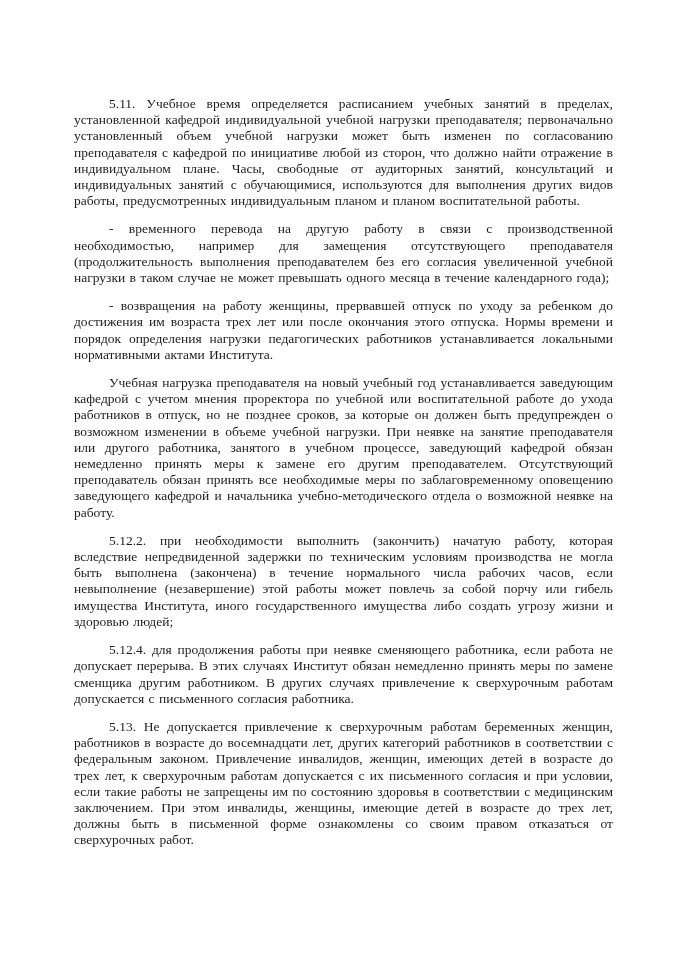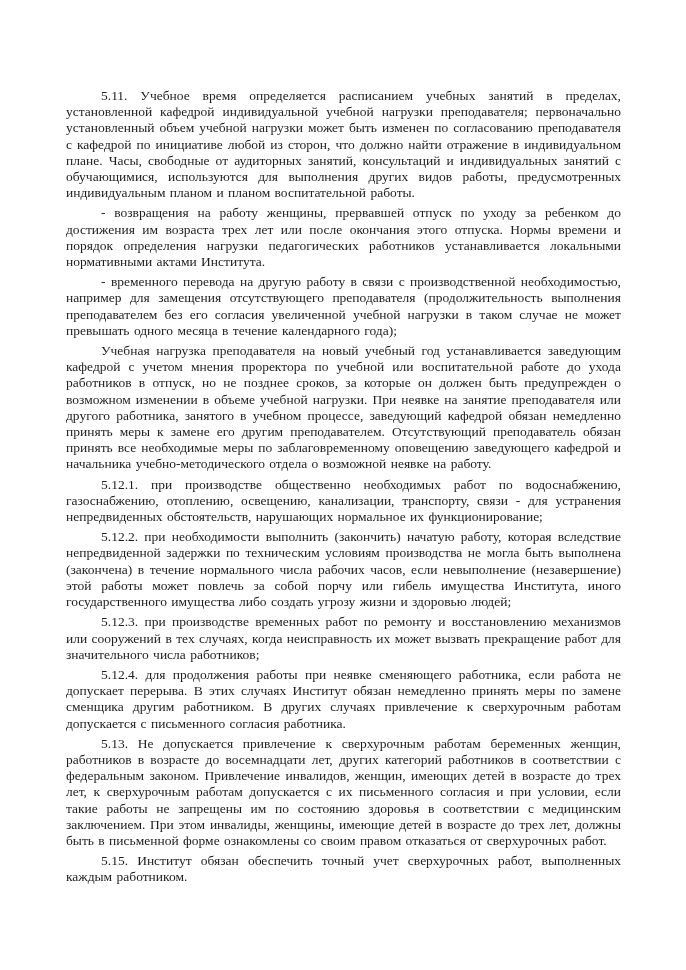--- a/index.html
+++ b/index.html
@@ -18,38 +18,35 @@
     font-family: "Liberation Serif", "DejaVu Serif", serif;
     color: #1d1d1f;
   }
   .content {
     position: absolute;
     left: 62px;
     top: 84px;
     width: 563px;
   }
   .content p {
-    margin: 4px;
+    margin: 12px;
     padding: 0;
     font-size: 13.5px;
     line-height: 16.2px;
     text-indent: 35px;
     text-align: justify;
     word-spacing: 1px;
   }
 </style>
 </head>
 <body>
 
 <div class="page">
   <div class="content">
     <p>5.11. Учебное время определяется расписанием учебных занятий в пределах, установленной кафедрой индивидуальной учебной нагрузки преподавателя; первоначально установленный объем учебной нагрузки может быть изменен по согласованию преподавателя с кафедрой по инициативе любой из сторон, что должно найти отражение в индивидуальном плане. Часы, свободные от аудиторных занятий, консультаций и индивидуальных занятий с обучающимися, используются для выполнения других видов работы, предусмотренных индивидуальным планом и планом воспитательной работы.</p>
+    <p>- временного перевода на другую работу в связи с производственной необходимостью, например для замещения отсутствующего преподавателя (продолжительность выполнения преподавателем без его согласия увеличенной учебной нагрузки в таком случае не может превышать одного месяца в течение календарного года);</p>
     <p>- возвращения на работу женщины, прервавшей отпуск по уходу за ребенком до достижения им возраста трех лет или после окончания этого отпуска. Нормы времени и порядок определения нагрузки педагогических работников устанавливается локальными нормативными актами Института.</p>
-    <p>- временного перевода на другую работу в связи с производственной необходимостью, например для замещения отсутствующего преподавателя (продолжительность выполнения преподавателем без его согласия увеличенной учебной нагрузки в таком случае не может превышать одного месяца в течение календарного года);</p>
     <p>Учебная нагрузка преподавателя на новый учебный год устанавливается заведующим кафедрой с учетом мнения проректора по учебной или воспитательной работе до ухода работников в отпуск, но не позднее сроков, за которые он должен быть предупрежден о возможном изменении в объеме учебной нагрузки. При неявке на занятие преподавателя или другого работника, занятого в учебном процессе, заведующий кафедрой обязан немедленно принять меры к замене его другим преподавателем. Отсутствующий преподаватель обязан принять все необходимые меры по заблаговременному оповещению заведующего кафедрой и начальника учебно-методического отдела о возможной неявке на работу.</p>
-    <p>5.12.1. при производстве общественно необходимых работ по водоснабжению, газоснабжению, отоплению, освещению, канализации, транспорту, связи - для устранения непредвиденных обстоятельств, нарушающих нормальное их функционирование;</p>
     <p>5.12.2. при необходимости выполнить (закончить) начатую работу, которая вследствие непредвиденной задержки по техническим условиям производства не могла быть выполнена (закончена) в течение нормального числа рабочих часов, если невыполнение (незавершение) этой работы может повлечь за собой порчу или гибель имущества Института, иного государственного имущества либо создать угрозу жизни и здоровью людей;</p>
-    <p>5.12.3. при производстве временных работ по ремонту и восстановлению механизмов или сооружений в тех случаях, когда неисправность их может вызвать прекращение работ для значительного числа работников;</p>
     <p>5.12.4. для продолжения работы при неявке сменяющего работника, если работа не допускает перерыва. В этих случаях Институт обязан немедленно принять меры по замене сменщика другим работником. В других случаях привлечение к сверхурочным работам допускается с письменного согласия работника.</p>
     <p>5.13. Не допускается привлечение к сверхурочным работам беременных женщин, работников в возрасте до восемнадцати лет, других категорий работников в соответствии с федеральным законом. Привлечение инвалидов, женщин, имеющих детей в возрасте до трех лет, к сверхурочным работам допускается с их письменного согласия и при условии, если такие работы не запрещены им по состоянию здоровья в соответствии с медицинским заключением. При этом инвалиды, женщины, имеющие детей в возрасте до трех лет, должны быть в письменной форме ознакомлены со своим правом отказаться от сверхурочных работ.</p>
-    <p>5.15. Институт обязан обеспечить точный учет сверхурочных работ, выполненных каждым работником.</p>
   </div>
 </div>
 
 </body></html>

